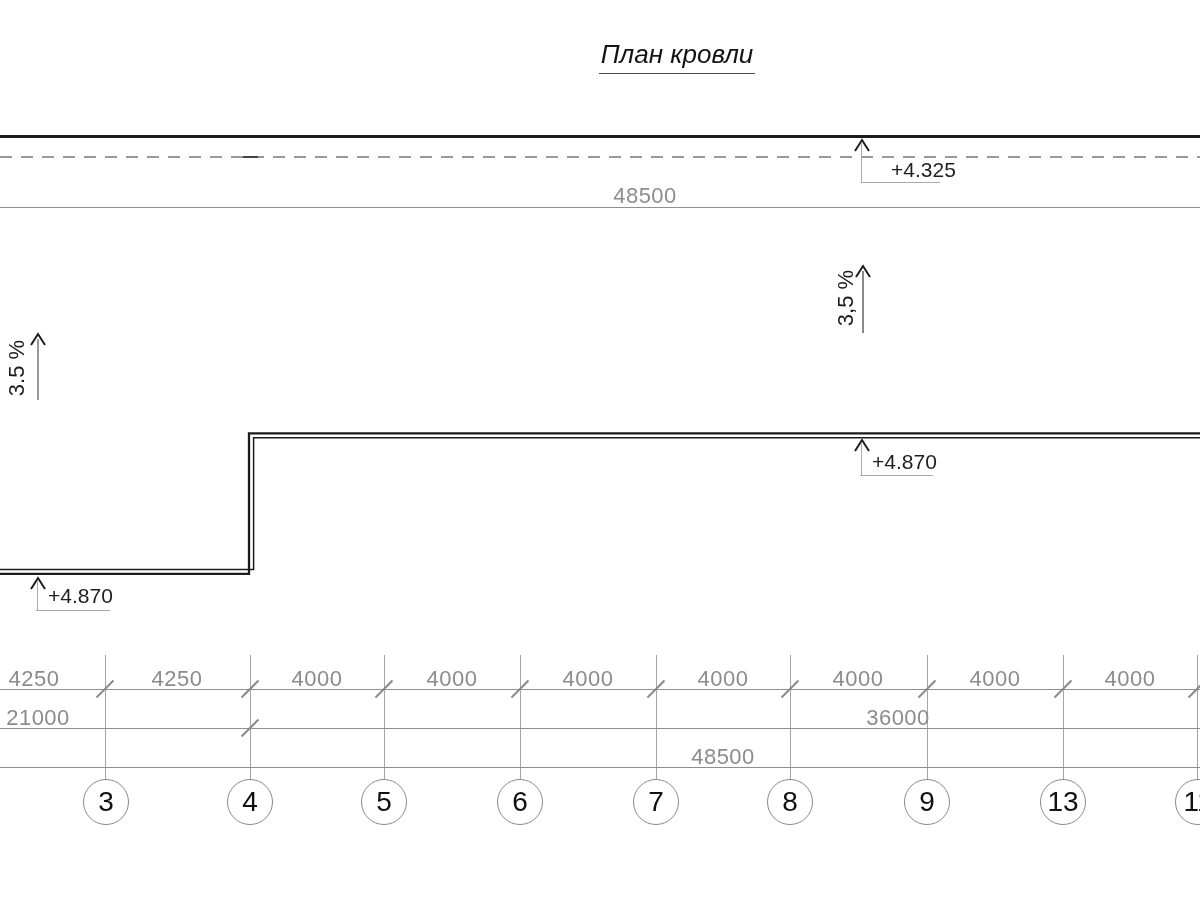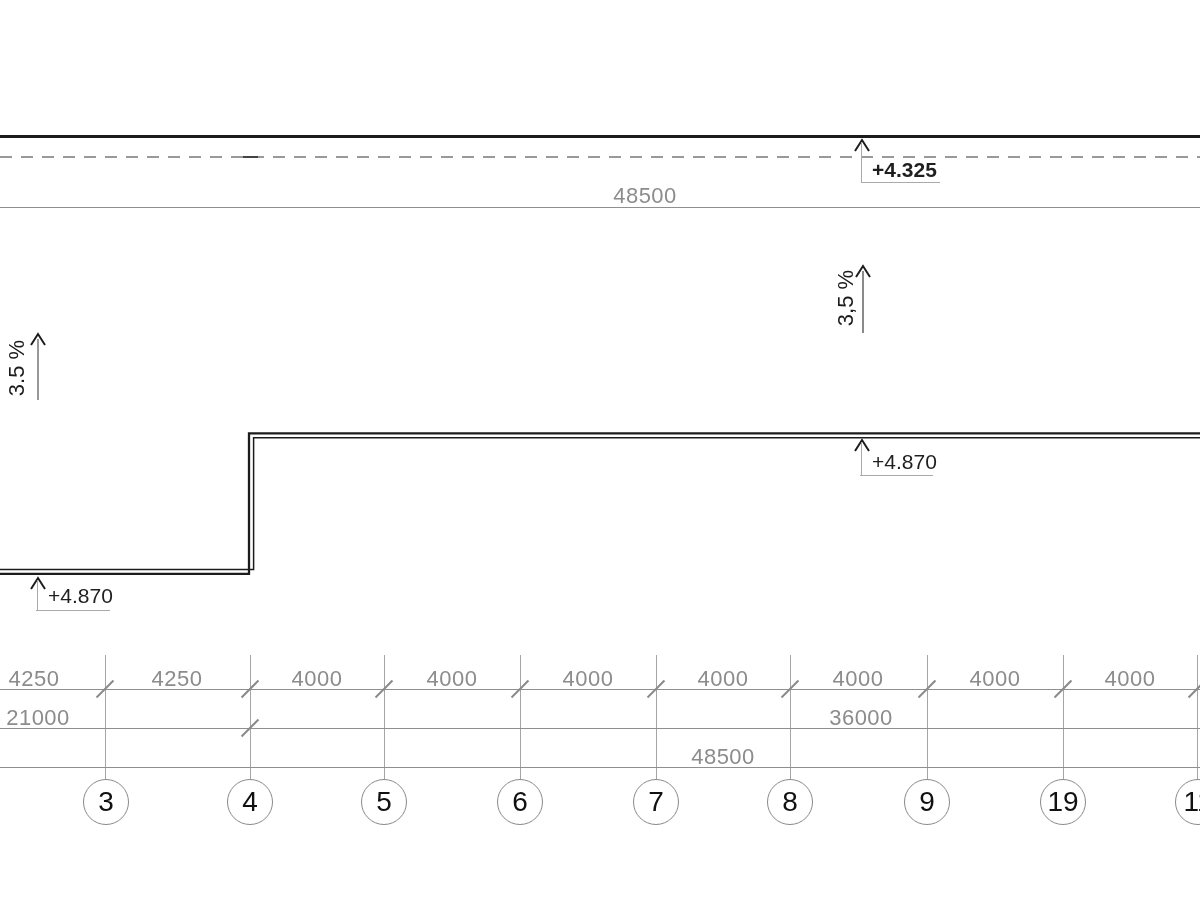--- a/index.html
+++ b/index.html
@@ -44,34 +44,35 @@
     display:flex;align-items:center;justify-content:center;
     font-size:28px;color:#111;transform:translateX(-50%);line-height:1;
   }
   svg{position:absolute;overflow:visible;}
 </style>
 </head>
 <body>
 
 <div class="canvas">
 
+  <div class="title">План кровли</div>
 
   <div class="blackline" style="left:0;top:135px;width:1200px;height:2.6px;"></div>
   <div class="dashedline" style="left:0;top:156px;width:1200px;"></div>
   <div class="blackline" style="left:243px;top:155.5px;width:15px;height:2.6px;background:#444;"></div>
 
   <div class="dim-label" style="left:645px;top:185px;">48500</div>
   <div class="hline" style="left:0;top:207px;width:1200px;"></div>
 
   <svg width="16" height="13" style="left:854px;top:139px;">
     <path d="M1,12 L8,1 L15,12" fill="none" stroke="#1c1c1c" stroke-width="2"></path>
   </svg>
   <div class="vline" style="left:861px;top:142px;height:40px;background:#aaa;"></div>
   <div class="hline" style="left:861px;top:182px;width:79px;background:#aaa;"></div>
-  <div class="elev-label" style="left:872px;top:159px;font-weight:bold;">+4.325</div>
+  <div class="elev-label" style="left:891px;top:159px;">+4.325</div>
 
   <div class="vline" style="left:862px;top:271px;height:62px;width:1.5px;background:#8a8a8a;"></div>
   <svg width="16" height="13" style="left:855px;top:265px;">
     <path d="M1,12 L8,1 L15,12" fill="none" stroke="#1c1c1c" stroke-width="2"></path>
   </svg>
   <div class="slope-label" style="left:806px;top:287px;">3,5 %</div>
 
   <div class="vline" style="left:37px;top:339px;height:61px;width:1.5px;background:#999;"></div>
   <svg width="16" height="13" style="left:30px;top:333px;">
     <path d="M1,12 L8,1 L15,12" fill="none" stroke="#1c1c1c" stroke-width="2"></path>
@@ -124,21 +125,21 @@
   <div class="dim-label" style="left:452px;top:668px;">4000</div>
   <div class="dim-label" style="left:588px;top:668px;">4000</div>
   <div class="dim-label" style="left:723px;top:668px;">4000</div>
   <div class="dim-label" style="left:858px;top:668px;">4000</div>
   <div class="dim-label" style="left:995px;top:668px;">4000</div>
   <div class="dim-label" style="left:1130px;top:668px;">4000</div>
 
   <div class="hline" style="left:0;top:728px;width:1200px;"></div>
   <div class="tick" style="left:250px;top:728px;"></div>
   <div class="dim-label" style="left:38px;top:707px;">21000</div>
-  <div class="dim-label" style="left:861px;top:707px;">36000</div>
+  <div class="dim-label" style="left:898px;top:707px;">36000</div>
 
   <div class="hline" style="left:0;top:767px;width:1200px;"></div>
   <div class="dim-label" style="left:723px;top:746px;">48500</div>
 
   <div class="bubble" style="left:106px;">
       <span>3</span>
     </div>
   <div class="bubble" style="left:250px;">
       <span>4</span>
     </div>
@@ -151,19 +152,19 @@
   <div class="bubble" style="left:656px;">
       <span>7</span>
     </div>
   <div class="bubble" style="left:790px;">
       <span>8</span>
     </div>
   <div class="bubble" style="left:927px;">
       <span>9</span>
     </div>
   <div class="bubble" style="left:1063px;">
-      <span>19</span>
+      <span>13</span>
     </div>
   <div class="bubble" style="left:1198px;">
       <span>11</span>
     </div>
 
 </div>
 
 </body></html>

